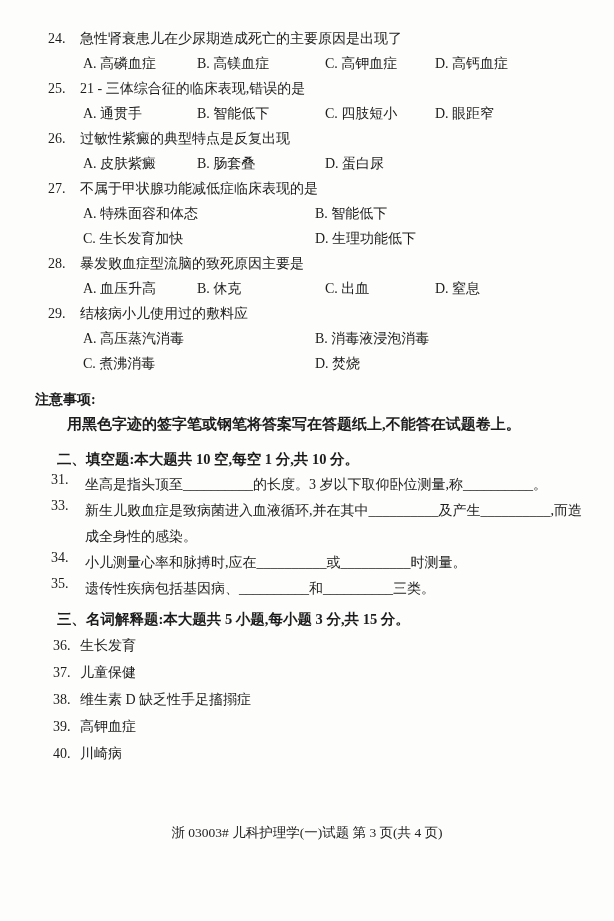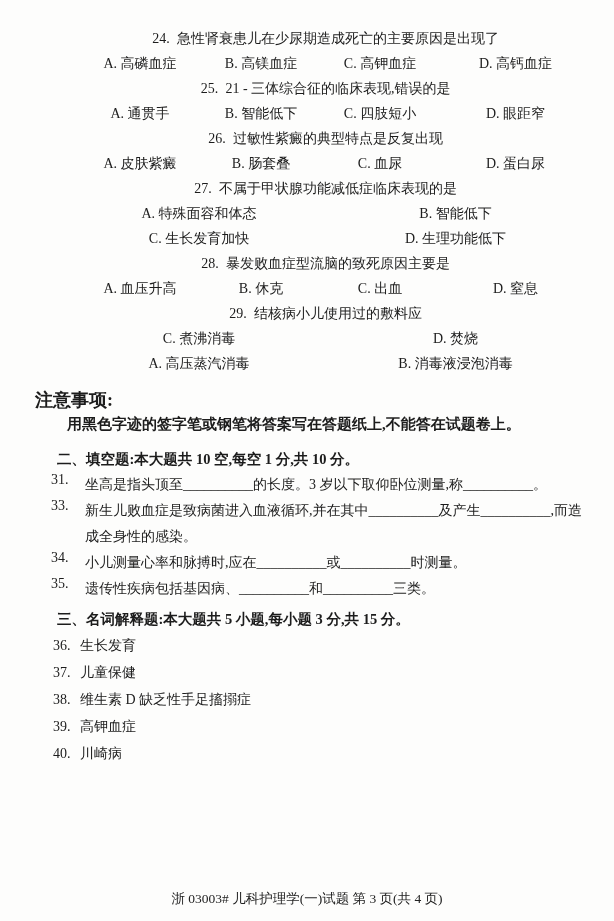--- a/index.html
+++ b/index.html
@@ -11,21 +11,21 @@
     background: #fdfdfc;
     box-sizing: border-box;
     padding: 26px 18px 0 35px;
     font-family: "Liberation Serif", "DejaVu Serif", serif;
     font-size: 14px;
     color: #1c1c1c;
     overflow: hidden;
   }
 
   
-  .mc { margin-left: 13px; text-align: center; }
+  .mc { margin-left: 13px; }
   .q-line { line-height: 25px; white-space: nowrap; }
   .q-num { display: inline-block; width: 32px; }
   .opts { display: flex; line-height: 25px; margin-left: 35px; white-space: nowrap; }
   .opts .oa { width: 114px; }
   .opts .ob { width: 128px; }
   .opts .oc { width: 110px; }
   .opts .od { flex: 1; }
   .opts.two .w1 { width: 232px; }
   .opts.two .w2 { flex: 1; }
 
@@ -34,21 +34,21 @@
     margin-top: 6px;
     text-align: center;
     font-size: 18px;
     font-weight: bold;
     line-height: 30px;
     letter-spacing: 2px;
   }
 
   
   .notice { margin-top: 12px; }
-  .notice-label { font-weight: bold; line-height: 24px; font-size: 18px; }
+  .notice-label { font-weight: bold; line-height: 24px; font-size: 14px; }
   .notice-text { font-weight: bold; line-height: 24px; margin-left: 32px; font-size: 15px; }
 
   
   .sec-title {
     font-weight: bold;
     font-size: 14.5px;
     line-height: 26px;
     margin-left: 22px;
   }
   .sec2 { margin-top: 10px; }
@@ -60,21 +60,21 @@
   .fq .fq-ln { line-height: 26px; white-space: nowrap; }
 
   
   .tq { position: relative; padding-left: 45px; line-height: 27px; white-space: nowrap; }
   .tq .q-num { position: absolute; left: 18px; width: auto; }
 
   
   .footer {
     position: absolute;
     left: 0; right: 0;
-    top: 888px;
+    top: 822px;
     text-align: center;
     font-size: 13.5px;
     line-height: 22px;
     color: #222;
   }
 </style>
 </head>
 <body>
 
 <div class="page">
@@ -99,21 +99,20 @@
         <span class="oc">C. 四肢短小</span>
         <span class="od">D. 眼距窄</span>
       </div>
     </div>
 
     <div>
       <div class="q-line"><span class="q-num">26.</span><span>过敏性紫癜的典型特点是反复出现</span></div>
       <div class="opts">
         <span class="oa">A. 皮肤紫癜</span>
         <span class="ob">B. 肠套叠</span>
-        <span class="oc">C. 血尿</span>
         <span class="od">D. 蛋白尿</span>
       </div>
     </div>
 
     <div>
       <div class="q-line"><span class="q-num">27.</span><span>不属于甲状腺功能减低症临床表现的是</span></div>
       <div class="opts two">
         <span class="w1">A. 特殊面容和体态</span>
         <span class="w2">B. 智能低下</span>
       </div>
@@ -129,26 +128,26 @@
         <span class="oa">A. 血压升高</span>
         <span class="ob">B. 休克</span>
         <span class="oc">C. 出血</span>
         <span class="od">D. 窒息</span>
       </div>
     </div>
 
     <div>
       <div class="q-line"><span class="q-num">29.</span><span>结核病小儿使用过的敷料应</span></div>
       <div class="opts two">
+        <span class="w1">A. 高压蒸汽消毒</span>
+        <span class="w2">B. 消毒液浸泡消毒</span>
+      </div>
+      <div class="opts two">
         <span class="w1">C. 煮沸消毒</span>
         <span class="w2">D. 焚烧</span>
-      </div>
-      <div class="opts two">
-        <span class="w1">A. 高压蒸汽消毒</span>
-        <span class="w2">B. 消毒液浸泡消毒</span>
       </div>
     </div>
 
   </div>
 
 
   <div class="notice">
     <div class="notice-label">注意事项:</div>
     <div class="notice-text">用黑色字迹的签字笔或钢笔将答案写在答题纸上,不能答在试题卷上。</div>
   </div>

